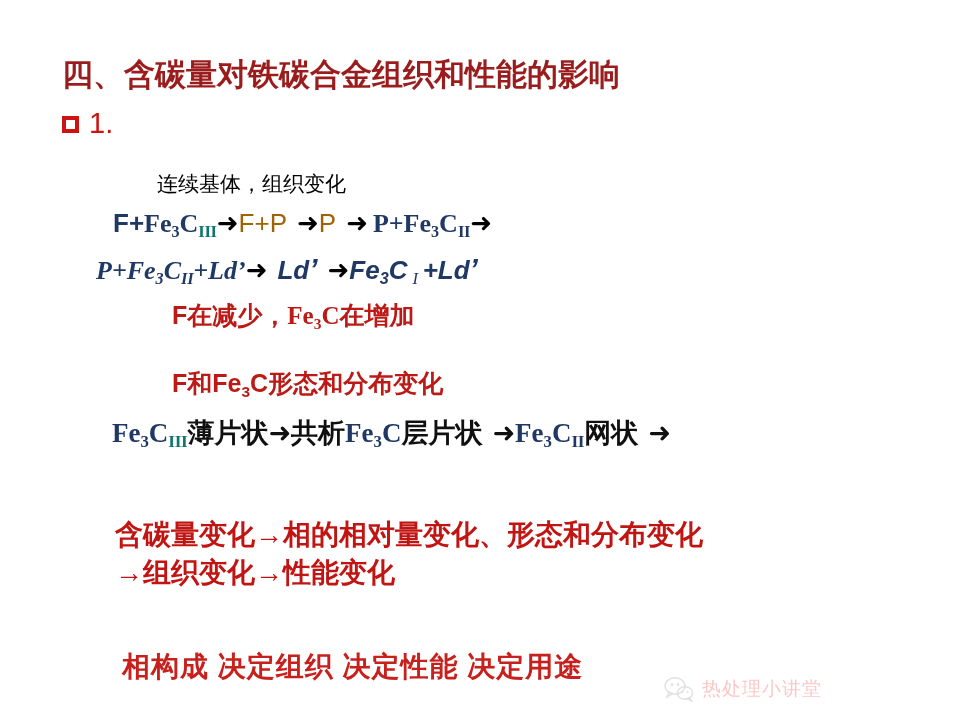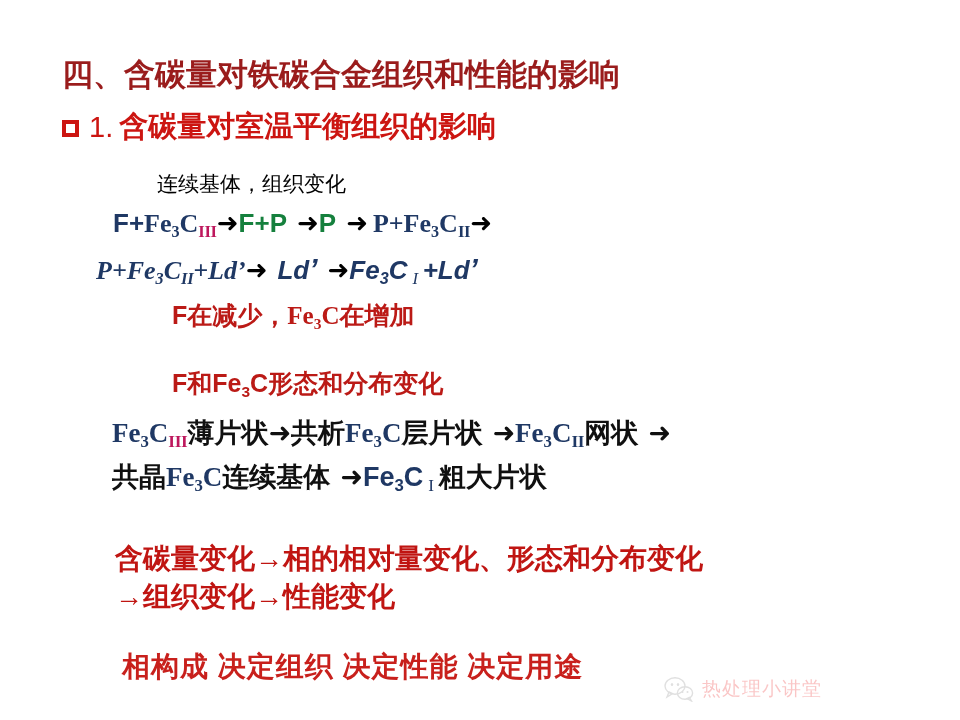--- a/index.html
+++ b/index.html
@@ -94,22 +94,22 @@
     top: 0.30em;
   }
   .rn {            
     font-family: "Liberation Serif", "DejaVu Serif", serif;
     font-size: 0.64em;
     vertical-align: baseline;
     position: relative;
     top: 0.28em;
     letter-spacing: -0.02em;
   }
-  .rn-light { color: #be185d; }
-  .blk  { color: #15803d; font-family: "Liberation Sans","DejaVu Sans",sans-serif; font-weight: bold; }
+  .rn-light { color: #0f766e; }
+  .blk  { color: #a16207; font-family: "Liberation Sans","DejaVu Sans",sans-serif; font-weight: normal; }
   .arrow-blk { color: #000000; font-weight: bold; }
   .sp { display: inline-block; width: 10px; }
   .sp-sm { display: inline-block; width: 5px; }
 
   
   .red-em {
     font-size: 25px;
     font-weight: bold;
     color: #BB1A16;
   }
@@ -123,21 +123,21 @@
   }
   .m1 { left: 112px; top: 415px; }
   .m2 { left: 112px; top: 459px; }
   .navy { color: #1F3864; text-align: center; }
   .black { color: #101010; }
 
   
   .concl {
     position: absolute;
     left: 115px;
-    top: 540px;
+    top: 516px;
     font-size: 28px;
     font-weight: bold;
     color: #C01512;
     line-height: 38px;
     white-space: nowrap;
   }
   .concl .l2 { display: block; }
 
   
   .bottom-line {
@@ -175,21 +175,20 @@
 </head>
 <body>
 
 <div class="slide">
 
   <div class="heading1">四、含碳量对铁碳合金组织和性能的影响</div>
 
   <div class="heading2">
     <span class="sq-bullet"></span>
     <span class="num">1.</span>
-    <span>含碳量对室温平衡组织的影响</span>
   </div>
 
   <div class="line l-sub">连续基体，组织变化</div>
 
   <div class="line formula f1">
     <span class="sans">F+</span><span class="serif">Fe<sub>3</sub>C<span class="rn rn-light">III</span></span><span class="arrow-blk">➜</span><span class="blk">F+P</span><span class="sp"></span><span class="arrow-blk">➜</span><span class="blk">P</span><span class="sp"></span><span class="arrow-blk">➜</span><span class="sp-sm"></span><span class="serif">P+Fe<sub>3</sub>C<span class="rn">II</span></span><span class="arrow-blk">➜</span>
   </div>
 
   <div class="line formula f2">
     <span class="serif">P+Fe<sub>3</sub>C<span class="rn">II</span>+Ld’</span><span class="arrow-blk">➜</span><span class="sp"></span><span class="sans">Ld<span style="font-size:1.15em;">’</span></span><span class="sp"></span><span class="arrow-blk">➜</span><span class="sans">Fe<sub>3</sub>C<span class="sp-sm"></span><span class="rn" style="font-weight:normal;">I</span><span class="sp-sm"></span>+Ld<span style="font-size:1.15em;">’</span></span>
@@ -200,23 +199,20 @@
   </div>
 
   <div class="line red-em r2">
     <span>F和</span><span class="sans">Fe<sub>3</sub>C</span><span>形态和分布变化</span>
   </div>
 
   <div class="line morph m1">
     <span class="serif navy">Fe<sub>3</sub>C<span class="rn rn-light">III</span></span><span class="black">薄片状</span><span class="black">➜</span><span class="black">共析</span><span class="serif navy">Fe<sub>3</sub>C</span><span class="black">层片状</span><span class="sp"></span><span class="black">➜</span><span class="serif navy">Fe<sub>3</sub>C<span class="rn">II</span></span><span class="black">网状</span><span class="sp"></span><span class="black">➜</span>
   </div>
 
-  <div class="line morph m2">
-    <span class="black">共晶</span><span class="serif navy">Fe<sub>3</sub>C</span><span class="black">连续基体</span><span class="sp"></span><span class="black">➜</span><span class="sans navy">Fe<sub>3</sub>C<span class="sp-sm"></span><span class="rn" style="font-weight:normal;">I</span></span><span class="sp-sm"></span><span class="black">粗大片状</span>
-  </div>
 
   <div class="concl">
     <span class="l2">含碳量变化→相的相对量变化、形态和分布变化</span>
     <span class="l2">→组织变化→性能变化</span>
   </div>
 
   <div class="bottom-line">相构成  决定组织  决定性能  决定用途</div>
 
   <div class="watermark">
     <span class="wm-icon">

